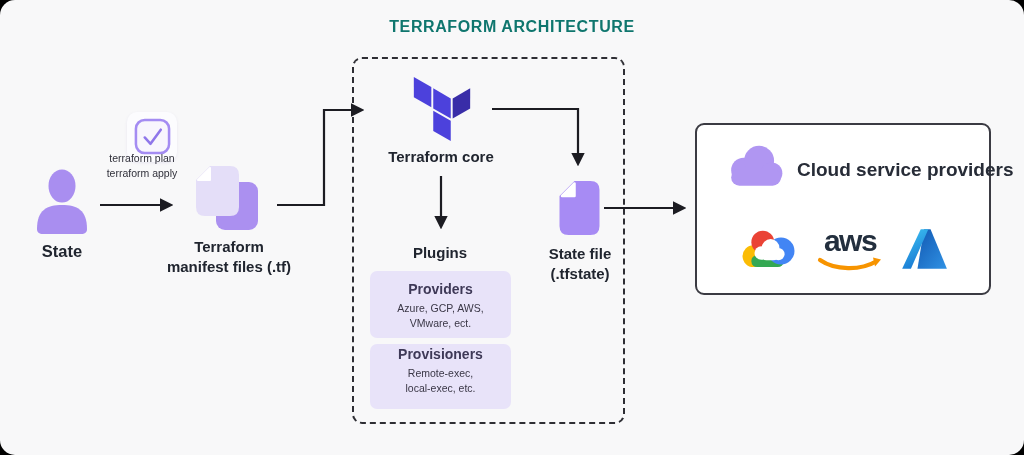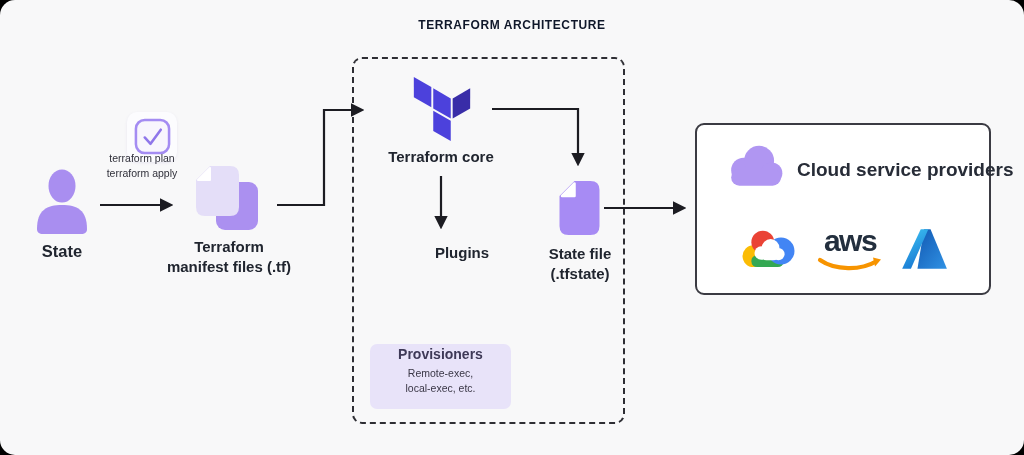--- a/index.html
+++ b/index.html
@@ -4,21 +4,21 @@
 <style>
   * { margin:0; padding:0; box-sizing:border-box; }
   html,body { width:1024px; height:455px; }
   body { font-family:"Liberation Sans", sans-serif; background:#000; }
   .frame { position:relative; width:1024px; height:455px; background:#000; overflow:hidden; }
   .canvas { position:absolute; inset:0; background:#f8f8f9; border-radius:15px; }
 
   .abs { position:absolute; }
 
   .diagram-title { top:18px; left:0; width:100%; text-align:center;
-    font-size:12px; font-weight:700; letter-spacing:.6px; color:#0f172a; }
+    font-size:16px; font-weight:700; letter-spacing:.6px; color:#0f766e; }
 
   .dashed-box { left:352px; top:57px; width:273px; height:367px;
     border:2px dashed #2e2e34; border-radius:10px; }
 
   .cloud-box { left:695px; top:123px; width:296px; height:172px;
     background:#ffffff; border:2px solid #3b3b43; border-radius:9px; }
 
   .node-label { font-weight:700; color:#20252f; font-size:15px;
     text-align:center; line-height:1.32; }
   .node-label.big { font-size:16.5px; }
@@ -95,22 +95,27 @@
     </div>
 
     <svg class="abs" style="left:408px;top:77px" width="68" height="64" viewBox="0 0 24 24">
       <path d="M1.44 0v7.575l6.56 3.79V3.787z" fill="#4c41dc"></path>
       <path d="M22.56 4.227l-6.56 3.791v7.574l6.56-3.787z" fill="#392da8"></path>
       <path d="M8.72 4.23v7.575l6.56 3.787V8.018z" fill="#4c41dc"></path>
       <path d="M8.72 12.635v7.575L15.28 24v-7.578z" fill="#4c41dc"></path>
     </svg>
     <div class="abs node-label" style="left:371px;top:147px;width:140px">Terraform core</div>
 
-    <div class="abs node-label" style="left:412px;top:243px;width:100px">Plugins</div>
+    <div class="abs node-label" style="left:390px;top:243px;width:100px">Plugins</div>
 
+    <div class="abs providers-box">
+      <div class="pbox-title">Providers</div>
+      <div class="pbox-line">Azure, GCP, AWS,</div>
+      <div class="pbox-line">VMware, ect.</div>
+    </div>
 
     <div class="abs provisioners-box">
       <div class="pbox-title">Provisioners</div>
       <div class="pbox-line">Remote-exec,</div>
       <div class="pbox-line">local-exec, etc.</div>
     </div>
 
     <svg class="abs" style="left:559px;top:181px" width="41" height="54" viewBox="0 0 40 54">
       <path d="M15,0 H31 Q40,0 40,9 V45 Q40,54 31,54 H9 Q0,54 0,45 V15 Z" fill="#a78bf4"></path>
       <path d="M15,2.5 L15,15 L2.5,15 Z" fill="#ffffff" stroke="#ffffff" stroke-width="2.5" stroke-linejoin="round"></path>

